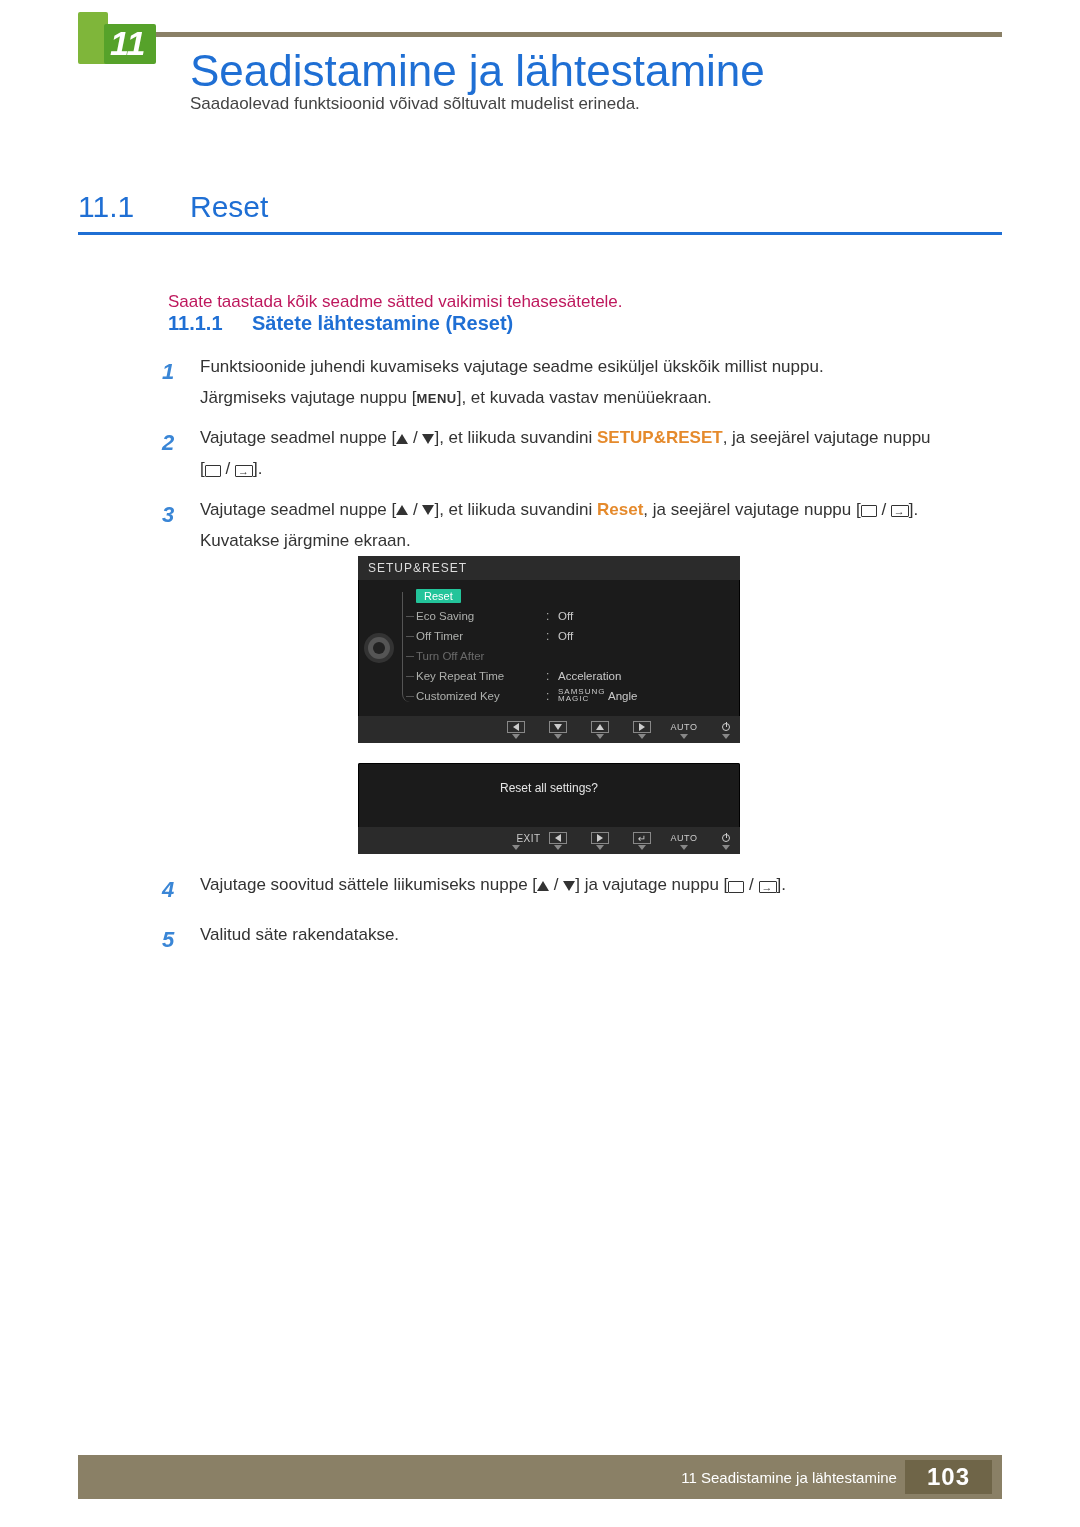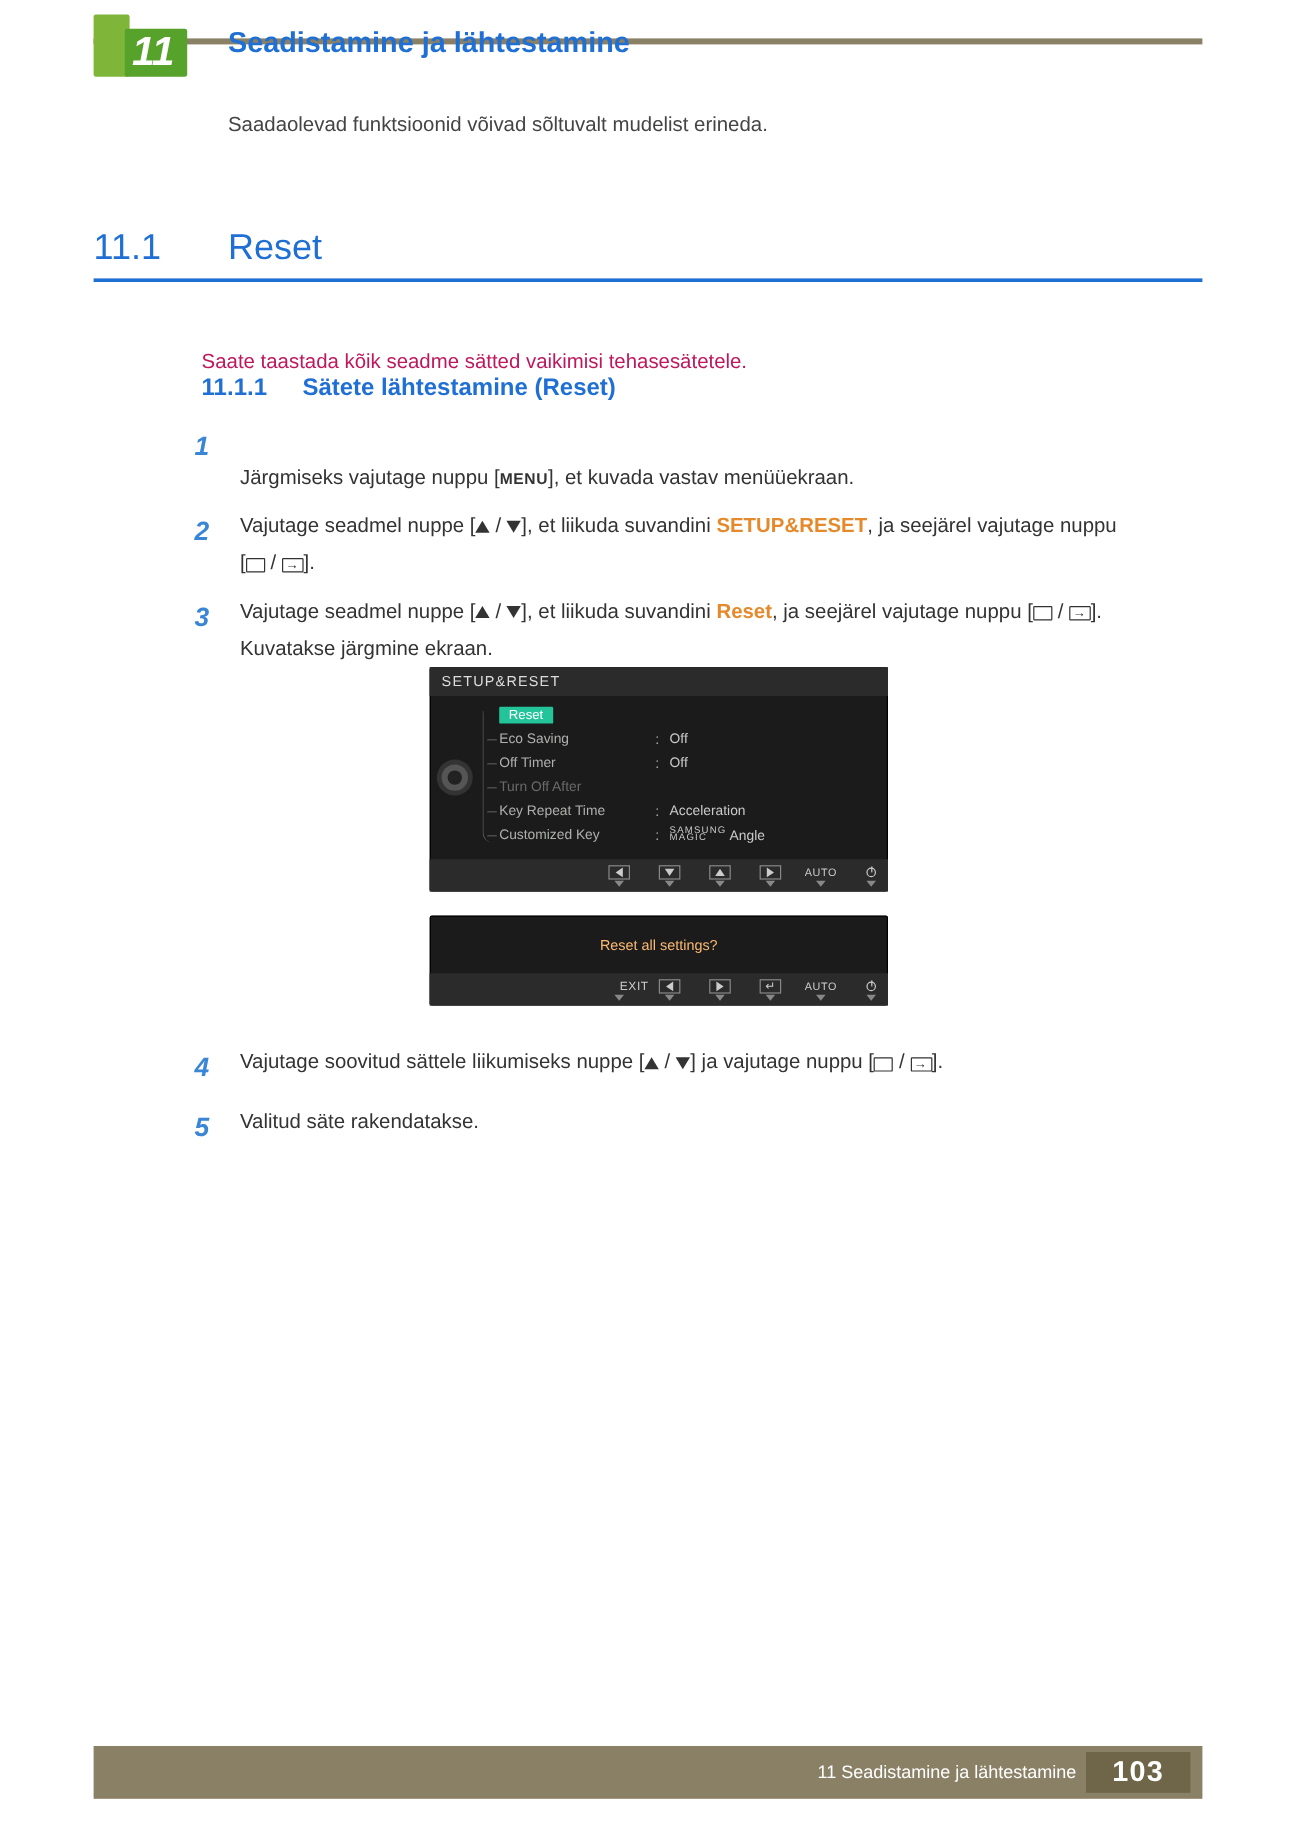--- a/index.html
+++ b/index.html
@@ -21,24 +21,24 @@
     position: absolute;
     top: 12px; left: 78px;
     width: 78px; height: 52px;
     z-index: 2;
   }
   .ch-badge .b1 { position:absolute; left:0; top:0; width:30px; height:52px; background:#7fb63a; border-radius:2px; }
   .ch-badge .b2 { position:absolute; left:26px; top:12px; width:52px; height:40px; background:#56a22a; border-radius:2px; }
   .ch-badge .num { position:absolute; left:32px; top:12px; color:#fff; font-size:34px; font-weight:bold; font-style:italic; }
   .chapter-title {
     position: absolute;
-    left: 190px; top: 22px;
-    font-size: 24px;
+    left: 190px; top: 46px;
+    font-size: 44px;
     color: #1f6fd4;
-    font-weight: 700;
+    font-weight: 400;
   }
   .intro-text {
     position: absolute;
     left: 190px; top: 94px;
     font-size: 17px;
     color: #444;
   }
   .sec-number {
     position: absolute;
     left: 78px; top: 190px;
@@ -98,21 +98,21 @@
   .nav-top .t-up{width:0;height:0;border-left:4px solid transparent;border-right:4px solid transparent;border-bottom:6px solid #ccc;}
   .nav-top .t-dn{width:0;height:0;border-left:4px solid transparent;border-right:4px solid transparent;border-top:6px solid #ccc;}
   .nav-top .t-l{width:0;height:0;border-top:4px solid transparent;border-bottom:4px solid transparent;border-right:6px solid #ccc;}
   .nav-top .t-r{width:0;height:0;border-top:4px solid transparent;border-bottom:4px solid transparent;border-left:6px solid #ccc;}
   .nav-top .t-ret{font-size:10px;}
   .nav-top .pwr{width:8px;height:8px;border:1px solid #ccc;border-radius:50%;position:relative;}
   .nav-top .pwr::after{content:"";position:absolute;left:3px;top:-2px;width:1px;height:5px;background:#ccc;}
   .nav-bot { width:0;height:0;border-left:4px solid transparent;border-right:4px solid transparent;border-top:5px solid #888;}
 
   .osd2-body { padding:18px 0 16px; text-align:center; }
-  .osd2-q { color:#fdba74; font-size:12px; margin-bottom:0; }
+  .osd2-q { color:#e5e5e5; font-size:12px; margin-bottom:16px; }
   .osd2-opts { display:flex; justify-content:center; gap:40px; font-size:12px;}
   .osd2-opts .yes{ color:#ccc; padding:2px 20px;}
   .osd2-opts .no{ background:#23c49a; color:#222; padding:2px 28px;}
   .osd2 .osd-nav .nav-item:first-child .nav-top{border:none;font-size:10px;margin-left:25px;}
 
   
   .footer-bar {
     position:absolute; left:78px; right:78px; bottom:28px; height:44px;
     background:#8a8066; display:flex; align-items:center; justify-content:flex-end;
     padding-right:10px; color:#fff;
@@ -137,21 +137,21 @@
 <div class="sec-underline"></div>
 <div class="sec-desc">Saate taastada kõik seadme sätted vaikimisi tehasesätetele.</div>
 
 <div class="subsec-num">11.1.1</div>
 <div class="subsec-title">Sätete lähtestamine (Reset)</div>
 
 <div class="steps">
   <div class="step">
     <div class="num">1</div>
     <div class="body">
-      <br>
+      <span>Funktsioonide juhendi kuvamiseks vajutage seadme esiküljel ükskõik millist nuppu.</span><br>
       <span>Järgmiseks vajutage nuppu [</span><span class="menu-label">MENU</span><span>], et kuvada vastav menüüekraan.</span>
     </div>
   </div>
   <div class="step">
     <div class="num">2</div>
     <div class="body">
       <span>Vajutage seadmel nuppe [</span><span class="inline-icon"><span class="tri-up"></span>&nbsp;/&nbsp;<span class="tri-dn"></span></span><span>], et liikuda suvandini </span><span class="link-orange">SETUP&amp;RESET</span><span>, ja seejärel vajutage nuppu</span><br>
       <span>[</span><span class="inline-icon"><span class="rect-ic"></span>&nbsp;/&nbsp;<span class="rect-ic2"></span></span><span>].</span>
     </div>
   </div>

